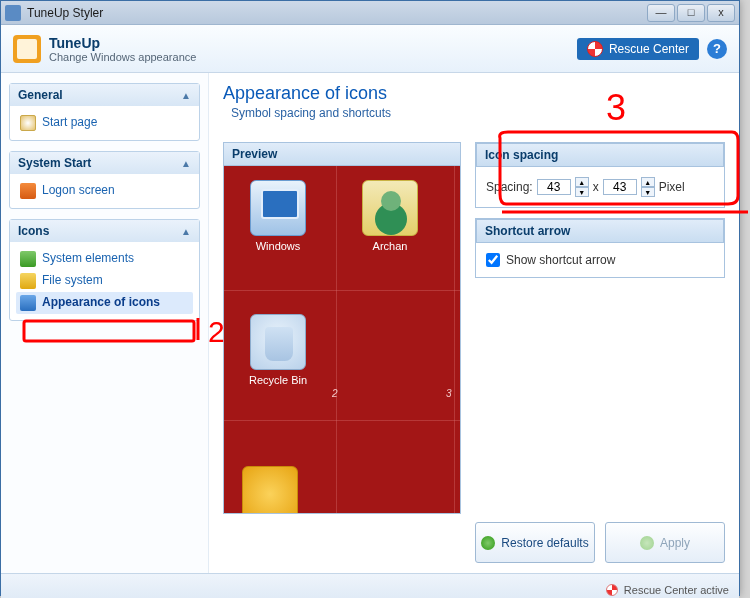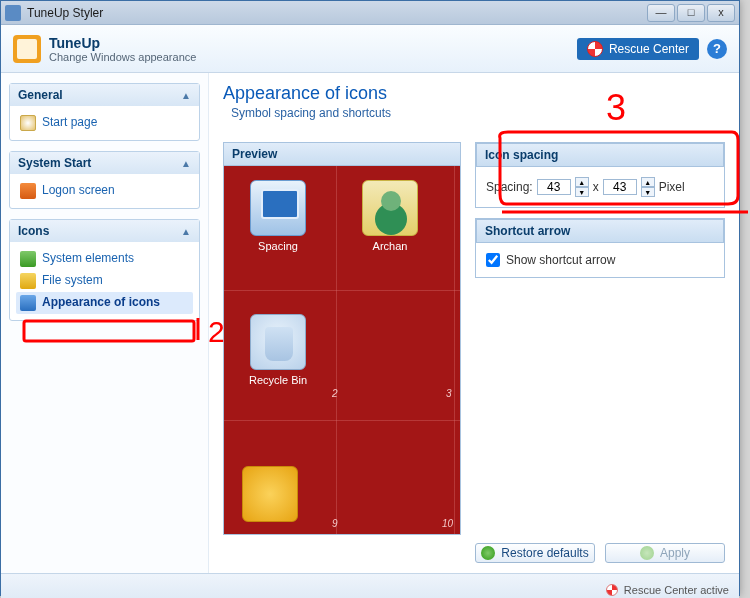--- a/index.html
+++ b/index.html
@@ -61,21 +61,21 @@
 .rpanel .rbody { padding:10px; font-size:12px; color:#333; }
 .rpanel.shortcut {}
 .spinrow { display:flex; align-items:center; gap:4px; }
 .spinrow input { width:34px; height:16px; font-size:12px; text-align:center; border:1px solid #9fb9d4; }
 .spinctl { display:flex; flex-direction:column; }
 .spinctl button { width:14px; height:10px; font-size:7px; line-height:7px; padding:0; border:1px solid #9fb9d4; background:#eef4fb; cursor:pointer; }
 .chk { display:flex; align-items:center; gap:6px; }
 .chk input { width:14px; height:14px; }
 
 .btnrow { display:flex; justify-content:flex-end; gap:10px; padding-top:8px; }
-.btn { min-width:120px; height:20px; border:1px solid #9fb9d4; background:linear-gradient(#fdfeff,#e5eef8); border-radius:3px; font-size:12px; color:#1a4a80; display:flex; align-items:center; justify-content:center; gap:6px; cursor:pointer; }
+.btn { min-width:120px; height:41px; border:1px solid #9fb9d4; background:linear-gradient(#fdfeff,#e5eef8); border-radius:3px; font-size:12px; color:#1a4a80; display:flex; align-items:center; justify-content:center; gap:6px; cursor:pointer; }
 .btn.disabled { color:#8fa5ba; cursor:default; }
 .btn .bi { width:14px; height:14px; }
 
 .statusbar { height:22px; background:linear-gradient(#eef4fb,#dce8f5); border-top:1px solid #c4d6e8; display:flex; align-items:center; justify-content:flex-end; padding:16px 10px; font-size:11px; color:#555; gap:6px; }
 .statusbar .life2 { width:12px; height:12px; border-radius:50%; background: conic-gradient(#e33 0 25%, #fff 0 50%, #e33 0 75%, #fff 0 100%); border:1px solid #d77; }
 
 
 .ico-home{background:radial-gradient(circle,#fff,#e3c06a);border:1px solid #caa84a;border-radius:2px}
 .ico-logon{background:linear-gradient(#f48b3c,#d65a12);border-radius:2px}
 .ico-sys{background:linear-gradient(#7fc96a,#3a9a24);border-radius:2px}
@@ -174,21 +174,21 @@
       <h2>Symbol spacing and shortcuts</h2>
 
       <div class="mainrow">
 
         <div class="previewbox">
           <div class="sectionhead">Preview</div>
           <div class="preview">
             <div class="grid"></div>
             <div class="dicon" style="left:14px;top:14px">
               <div class="ic ic-computer"></div>
-              <span>Spacing</span>
+              <span>Windows</span>
             </div>
             <div class="dicon" style="left:126px;top:14px">
               <div class="ic ic-user"></div>
               <span>Archan</span>
             </div>
             <div class="dicon" style="left:14px;top:148px">
               <div class="ic ic-bin"></div>
               <span>Recycle Bin</span>
             </div>
             <div class="dicon" style="left:6px;top:300px">

